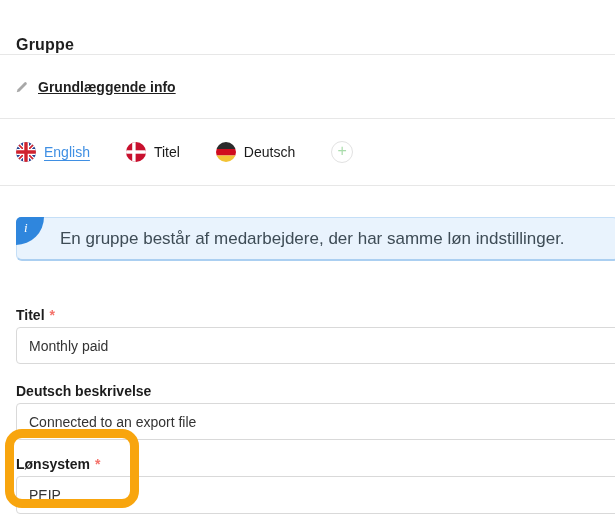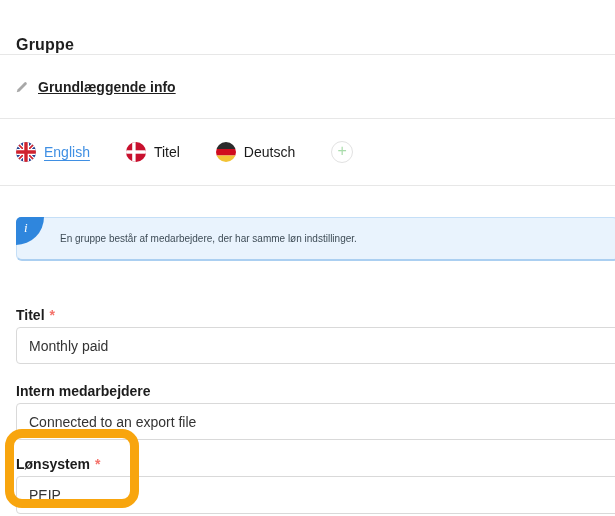--- a/index.html
+++ b/index.html
@@ -36,21 +36,21 @@
     position: relative;
     margin: 31px -4px 0 16px;
     height: 44px;
     background: #e9f3fd;
     border: 1px solid #c5dff7;
     border-bottom: 2px solid #abcff1;
     border-radius: 6px;
     display: flex; align-items: center;
     padding-left: 43px;
   }
-  .info-banner .text { font-size: 10px; color: #3e4c56; }
+  .info-banner .text { font-size: 17px; color: #3e4c56; }
   .info-badge {
     position: absolute; top: -1px; left: -1px;
     width: 28px; height: 28px;
     background: #2f86dd;
     border-radius: 5px 0 100% 0;
     color: #fff; font-style: italic; font-family: "Liberation Serif", serif;
     font-size: 13px; line-height: 1;
     padding: 4px 0 0 8px;
   }
 
@@ -155,21 +155,21 @@
   <span class="info-badge">i</span>
   <span class="text">En gruppe består af medarbejdere, der har samme løn indstillinger.</span>
 </div>
 
 <div class="form-area">
   <div class="field f1">
     <label><span>Titel</span><span class="req">*</span></label>
     <input type="text" value="Monthly paid" style="">
   </div>
   <div class="field f2">
-    <label><span>Intern medarbejdere</span></label>
+    <label><span>Deutsch beskrivelse</span></label>
     <input type="text" value="Connected to an export file" style="">
   </div>
   <div class="field f3">
     <label><span>Lønsystem</span><span class="req">*</span></label>
     <input type="text" value="PEIP" style="">
   </div>
 </div>
 
 <div class="highlight-box"></div>
 

